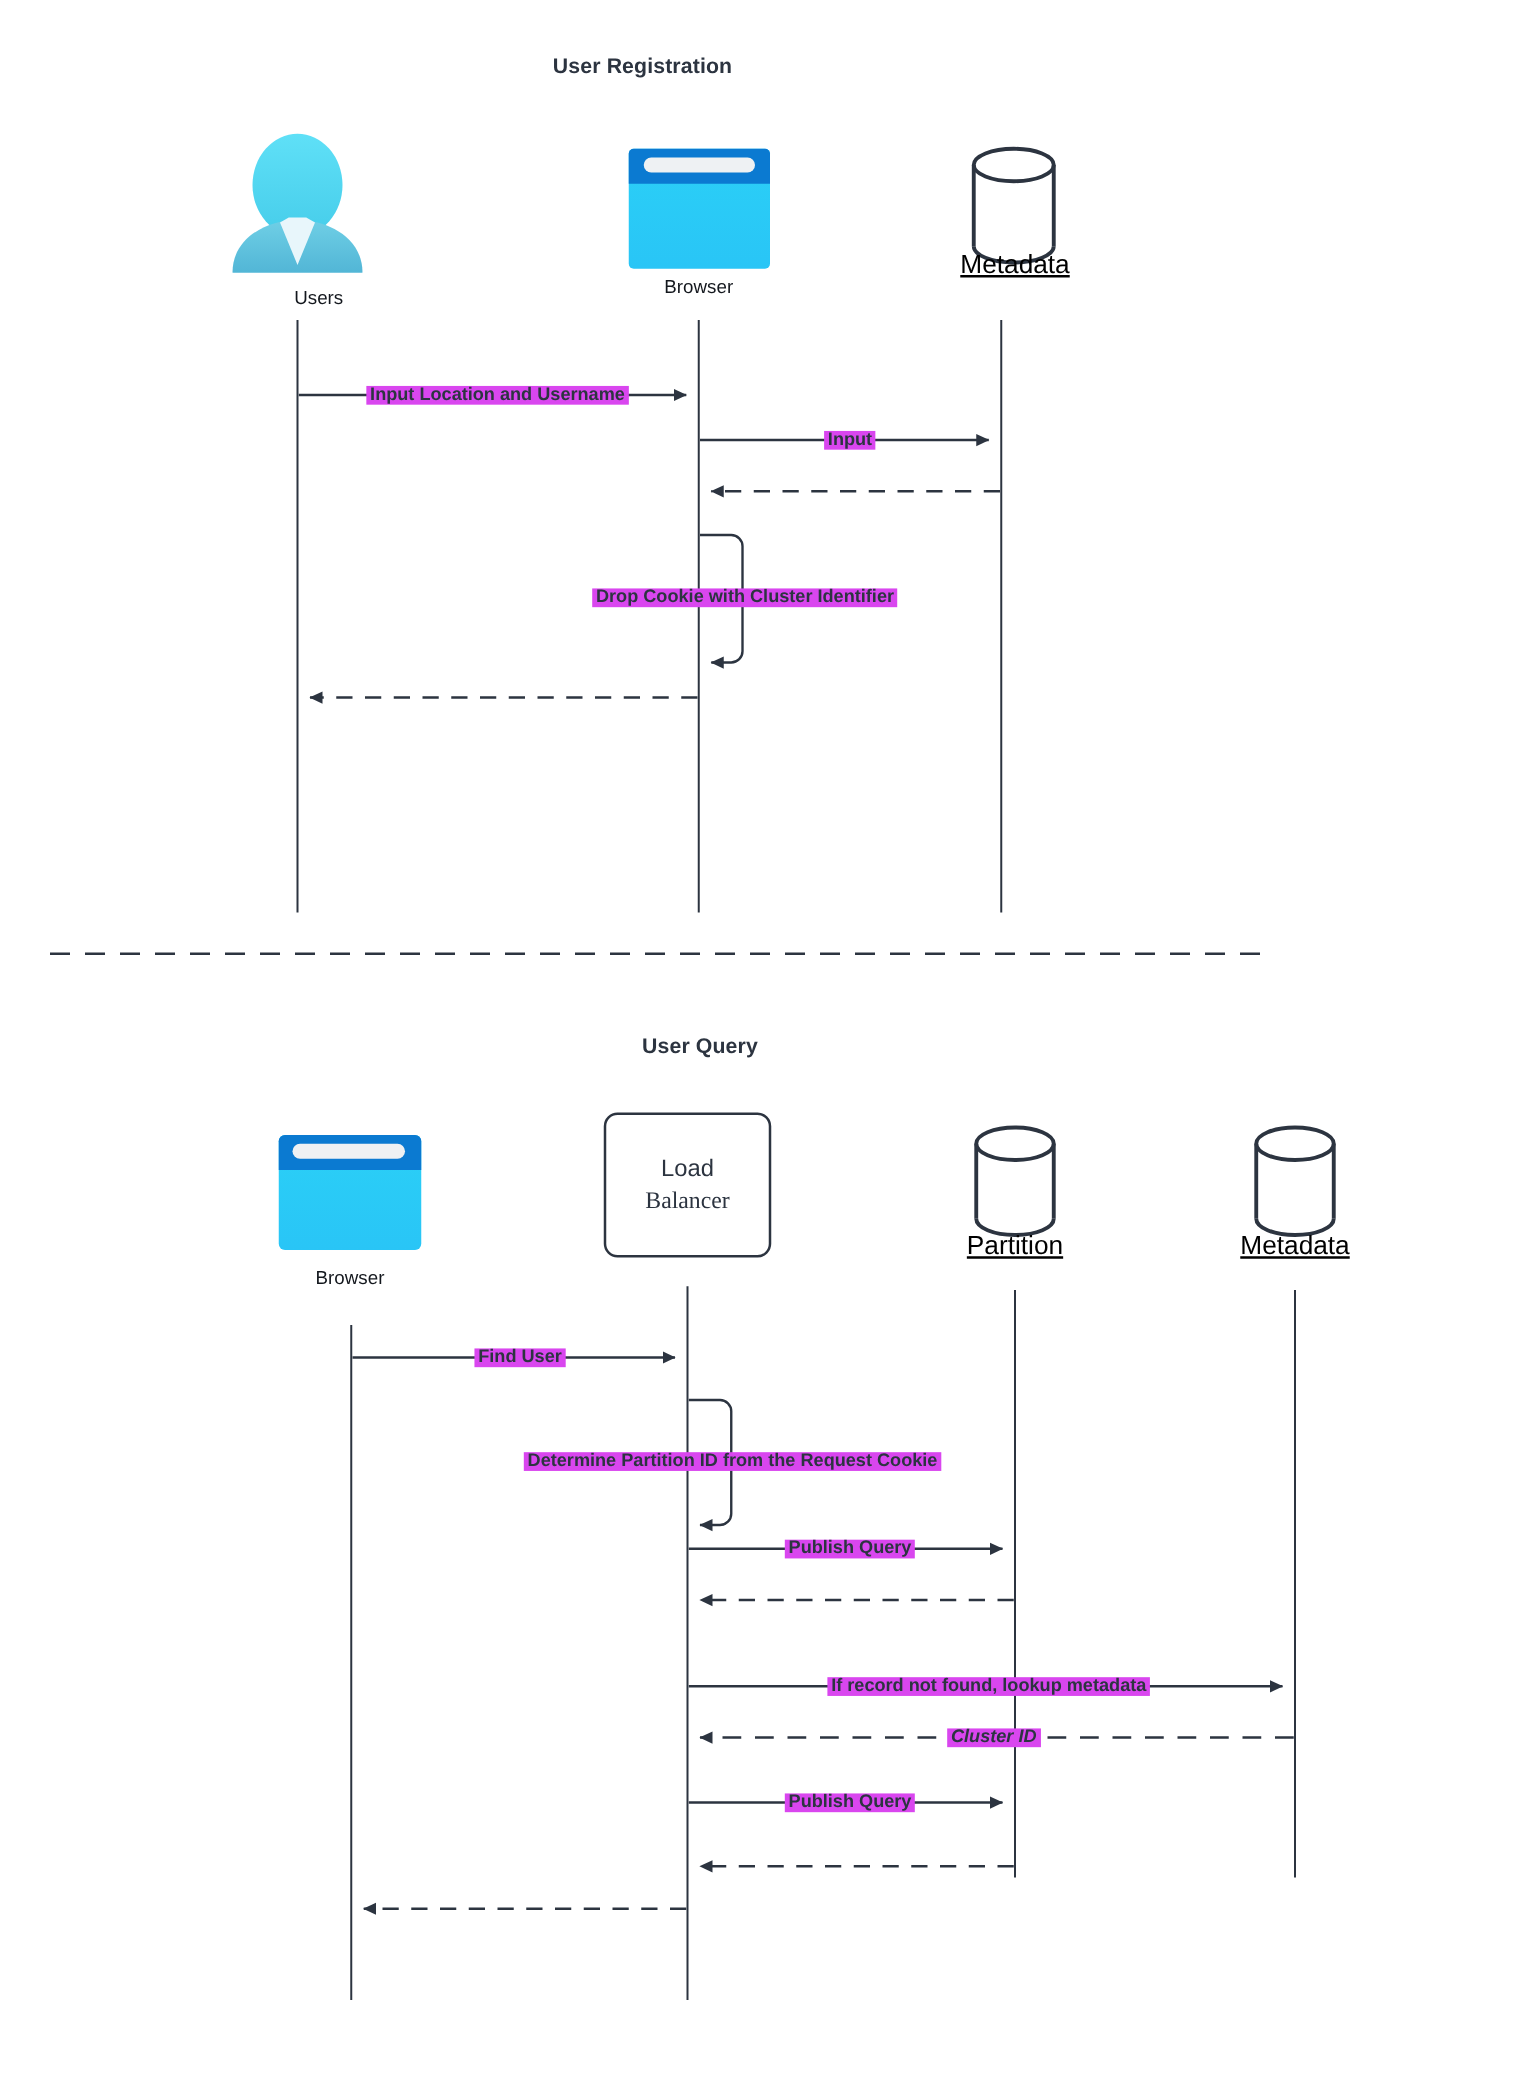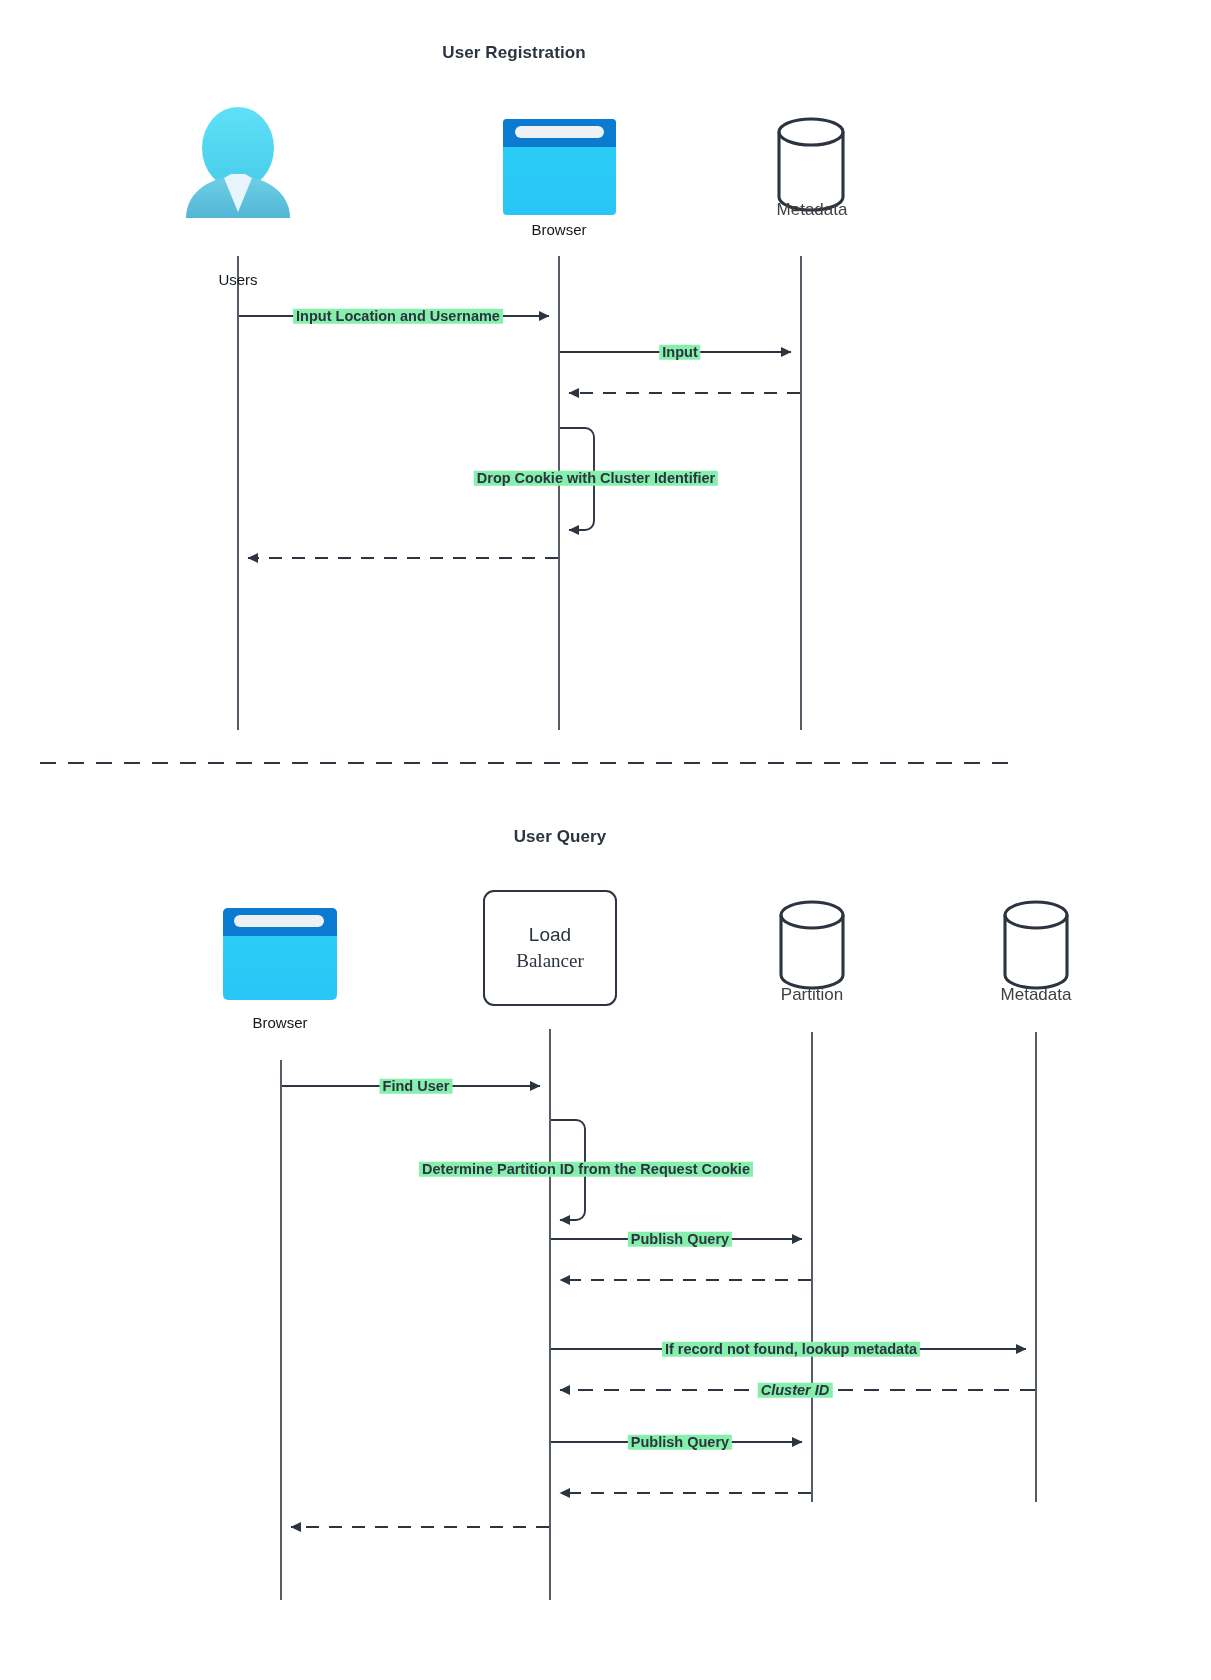--- a/index.html
+++ b/index.html
@@ -13,25 +13,25 @@
 
   
   .diagram-title{
     position:absolute;font-size:17px;font-weight:bold;color:#2c3440;
     letter-spacing:.1px;white-space:nowrap;transform:translateX(-50%);
   }
   .actor-label{
     position:absolute;font-size:15px;color:#13171d;white-space:nowrap;
     transform:translateX(-50%);text-align:center;
   }
-  .actor-label.big{font-size:17px;color:#404040;}
+  .actor-label.big{font-size:21px;color:#000000;text-decoration:underline;}
   .msg-label{
     position:absolute;font-size:14.5px;font-weight:bold;color:#2c3440;
     white-space:nowrap;transform:translate(-50%,-50%);
-    background:#86efac;padding:0 3px;line-height:1;
+    background:#d946ef;padding:0 3px;line-height:1;
   }
   .lb-text{
     position:absolute;transform:translate(-50%,-50%);
     font-size:19px;color:#2c3440;line-height:1.32;
     white-space:nowrap;
   }
   .lb-box{
     position:absolute;transform:translateX(-50%);
     border:2.2px solid #2c3440;border-radius:11px;background:#ffffff;
     box-sizing:border-box;
@@ -149,21 +149,21 @@
       <line x1="551" y1="1442" x2="802" y2="1442" marker-end="url(#ah-r)"></line>
 
       <line x1="811" y1="1493" x2="560" y2="1493" stroke-dasharray="13 10" marker-end="url(#ah-l)"></line>
 
       <line x1="549" y1="1527" x2="291" y2="1527" stroke-dasharray="13 10" marker-end="url(#ah-l)"></line>
     </g>
   </svg>
 
   <div class="diagram-title" style="left:514px;top:43px;">User Registration</div>
 
-  <div class="actor-label" style="left:238px;top:230px;margin-top:41px;">Users</div>
+  <div class="actor-label" style="left:255px;top:230px;">Users</div>
   <div class="actor-label" style="left:559px;top:221px;">Browser</div>
   <div class="actor-label big" style="left:812px;top:200px;">Metadata</div>
 
   <div class="msg-label" style="left:398px;top:316px;">Input Location and Username</div>
   <div class="msg-label" style="left:680px;top:352px;">Input</div>
   <div class="msg-label" style="left:596px;top:478px;">Drop Cookie with Cluster Identifier</div>
 
   <div class="diagram-title" style="left:560px;top:827px;">User Query</div>
 
   <div class="lb-box" style="left:550px;top:890px;width:134px;height:116px;"></div>

